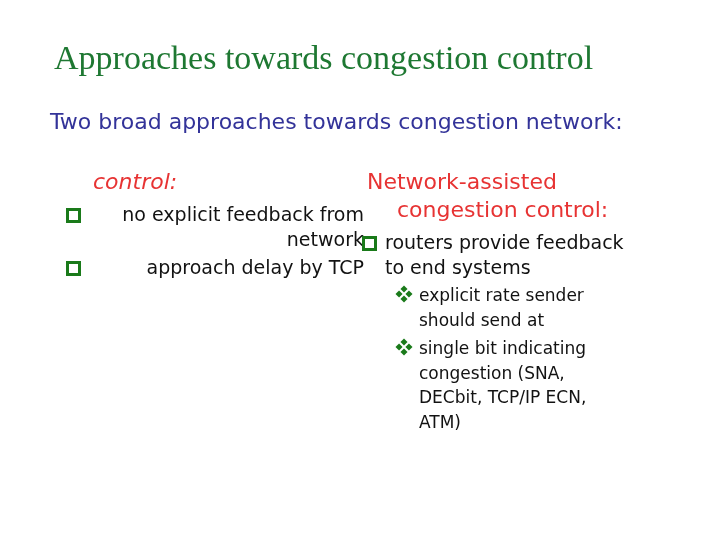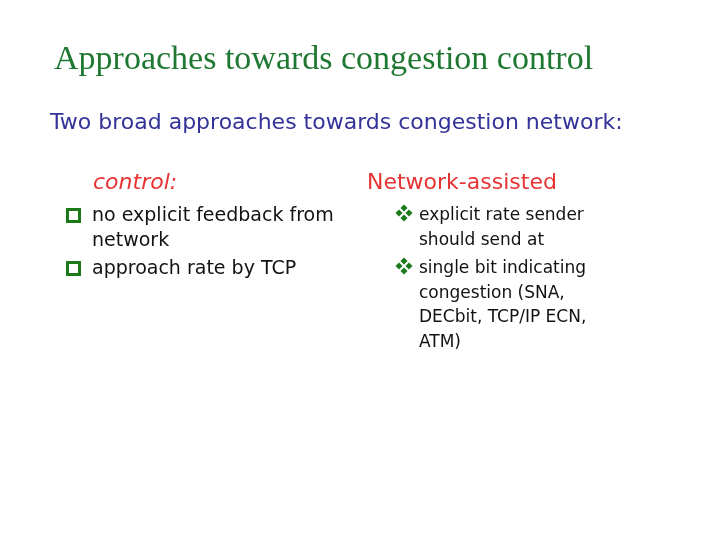--- a/index.html
+++ b/index.html
@@ -21,21 +21,21 @@
   .col-right{left:356px;width:340px;}
   .heading{color:#e73333;font-size:22px;line-height:28px;margin-bottom:6px;}
   .col-left .h-line1{padding-left:3px;}
   .col-left .h-line2{padding-left:31px;font-style:italic;}
   .col-right .h-line1{padding-left:11px;}
   .col-right .h-line2{padding-left:41px;}
   .bullet{position:relative;margin-bottom:4px;}
   .bullet .lines{
     white-space:pre-line;font-size:19px;line-height:24.5px;color:#121212;
   }
-  .col-left .bullet .lines{padding-left:30px;}
+  .col-left .bullet .lines{padding-left:30px;text-align:right;}
   .col-right .bullet .lines{padding-left:29px;}
   .sub .lines{font-size:17px;}
   .col-right .sub .lines{padding-left:63px;}
   .sq{
     position:absolute;left:4px;top:6px;width:9px;height:9px;
     border:3px solid #1a7a1a;background:#ffffff;display:inline-block;
   }
   .col-right .sq{left:6px;}
   .diamond{
     position:absolute;left:42px;top:5px;width:12px;height:12px;
@@ -62,27 +62,33 @@
     <div class="heading">
       <div class="h-line2">control:</div>
     </div>
     <div class="bullet">
       <span class="sq"></span>
       <div class="lines">no explicit feedback from
 network</div>
     </div>
     <div class="bullet">
       <span class="sq"></span>
-      <div class="lines">approach rate by TCP</div>
+      <div class="lines">approach delay by TCP</div>
     </div>
   </div>
 
   <div class="col col-right">
     <div class="heading">
       <div class="h-line1">Network-assisted</div>
+      <div class="h-line2">congestion control:</div>
+    </div>
+    <div class="bullet">
+      <span class="sq"></span>
+      <div class="lines">routers provide feedback
+to end systems</div>
     </div>
     <div class="bullet sub">
       <span class="diamond">
           <i></i>
         </span>
       <div class="lines">explicit rate sender
 should send at</div>
     </div>
     <div class="bullet sub">
       <span class="diamond">

